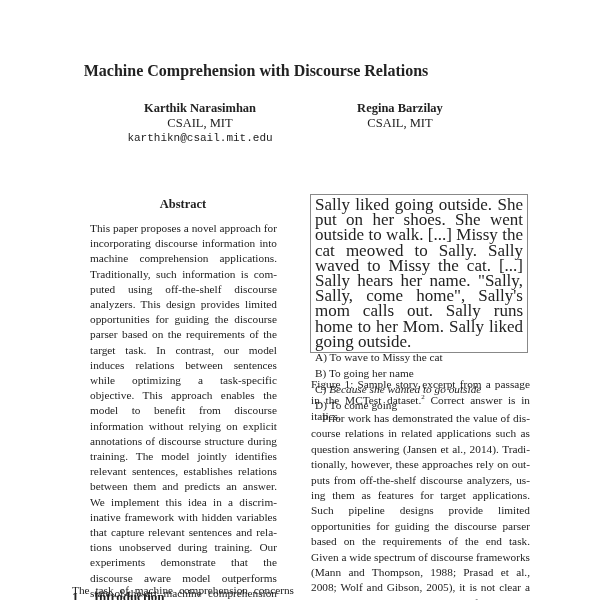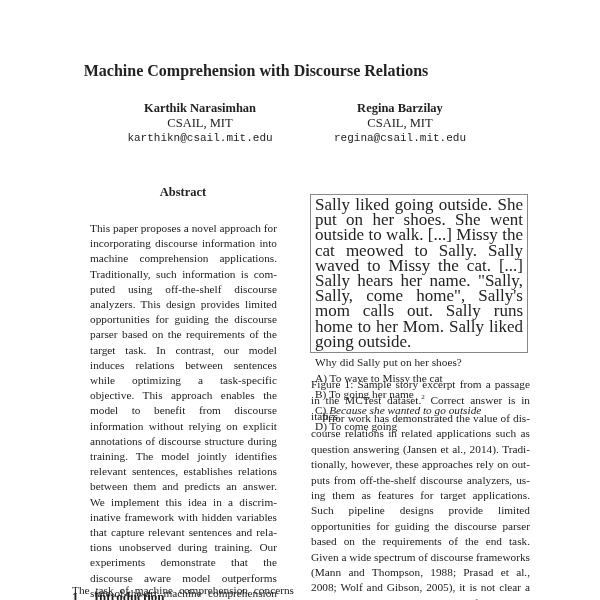--- a/index.html
+++ b/index.html
@@ -12,21 +12,21 @@
     position:absolute; top:62px; left:0; width:512px; text-align:center;
     font-weight:bold; font-size:16px; letter-spacing:0;
   }
   .author { position:absolute; top:101px; width:200px; text-align:center; font-size:12.5px; line-height:15px; }
   .author .name { font-weight:bold; }
   .author .email { font-family:"Liberation Mono", "DejaVu Sans Mono", monospace; font-size:11px; }
   #author-1 { left:100px; }
   #author-2 { left:300px;text-align:center; }
 
   .abstract-heading {
-    position:absolute; top:185px; left:72px; width:222px; text-align:center;
+    position:absolute; top:197px; left:72px; width:222px; text-align:center;
     font-weight:bold; font-size:12.5px;
   }
   .abstract-body {
     position:absolute; top:221px; left:90px; width:187px;
     font-size:11.3px; line-height:15.2px; text-align:justify; hyphens:manual;
   }
   .abstract-body sup, .caption sup { font-size:7px; line-height:0; }
 
   .section-heading {
     position:absolute; top:589px; left:72px; font-weight:bold; font-size:13px;
@@ -67,34 +67,32 @@
 <div class="title">Machine Comprehension with Discourse Relations</div>
 
 <div class="author" id="author-1">
   <div class="name">Karthik Narasimhan</div>
   <div class="affil">CSAIL, MIT</div>
   <div class="email">karthikn@csail.mit.edu</div>
 </div>
 <div class="author" id="author-2">
   <div class="name">Regina Barzilay</div>
   <div class="affil">CSAIL, MIT</div>
-  <div class="email">regina@csail.mit.edu</div>
 </div>
 
 <div class="abstract-heading">Abstract</div>
 <div class="abstract-body"><span>This paper proposes a novel approach for incorporating discourse information into machine comprehension applications. Traditionally, such information is com­puted using off-the-shelf discourse analyz­ers. This design provides limited oppor­tunities for guiding the discourse parser based on the requirements of the target task. In contrast, our model induces re­lations between sentences while optimiz­ing a task-specific objective. This ap­proach enables the model to benefit from discourse information without relying on explicit annotations of discourse structure during training. The model jointly iden­tifies relevant sentences, establishes rela­tions between them and predicts an an­swer. We implement this idea in a discrim­inative framework with hidden variables that capture relevant sentences and rela­tions unobserved during training. Our ex­periments demonstrate that the discourse aware model outperforms state-of-the-art machine comprehension systems.</span></div>
 
 <div class="section-heading">
   <span class="num">1</span><span>Introduction</span>
 </div>
 <div class="intro-body">The task of machine comprehension concerns the</div>
 
 <div class="figure-box">
   <div class="figure-story">Sally liked going outside. She put on her shoes. She went outside to walk. [...] Missy the cat meowed to Sally. Sally waved to Missy the cat. [...] Sally hears her name. "Sally, Sally, come home", Sally's mom calls out. Sally runs home to her Mom. Sally liked going outside.</div>
-  <div class="figure-question">Why did Sally put on her shoes?</div>
   <div class="figure-option"><span>A)</span> <span class="txt">To wave to Missy the cat</span></div>
   <div class="figure-option"><span>B)</span> <span class="txt">To going her name</span></div>
   <div class="figure-option"><span>C)</span> <span class="txt italic">Because she wanted to go outside</span></div>
   <div class="figure-option"><span>D)</span> <span class="txt">To come going</span></div>
 </div>
 
 <div class="caption"><span>Figure 1: Sample story excerpt from a passage in the MCTest dataset.</span><sup>2</sup><span> Correct answer is in italics.</span></div>
 
 <div class="right-body">Prior work has demonstrated the value of dis­course relations in related applications such as question answering (Jansen et al., 2014). Tradi­tionally, however, these approaches rely on out­puts from off-the-shelf discourse analyzers, us­ing them as features for target applications. Such pipeline designs provide limited opportunities for guiding the discourse parser based on the require­ments of the end task. Given a wide spectrum of discourse frameworks (Mann and Thompson, 1988; Prasad et al., 2008; Wolf and Gibson, 2005), it is not clear a priori what the optimal set of dis­course annotations is for the task. Moreover, a generic discourse parser may introduce additional</div>
 

